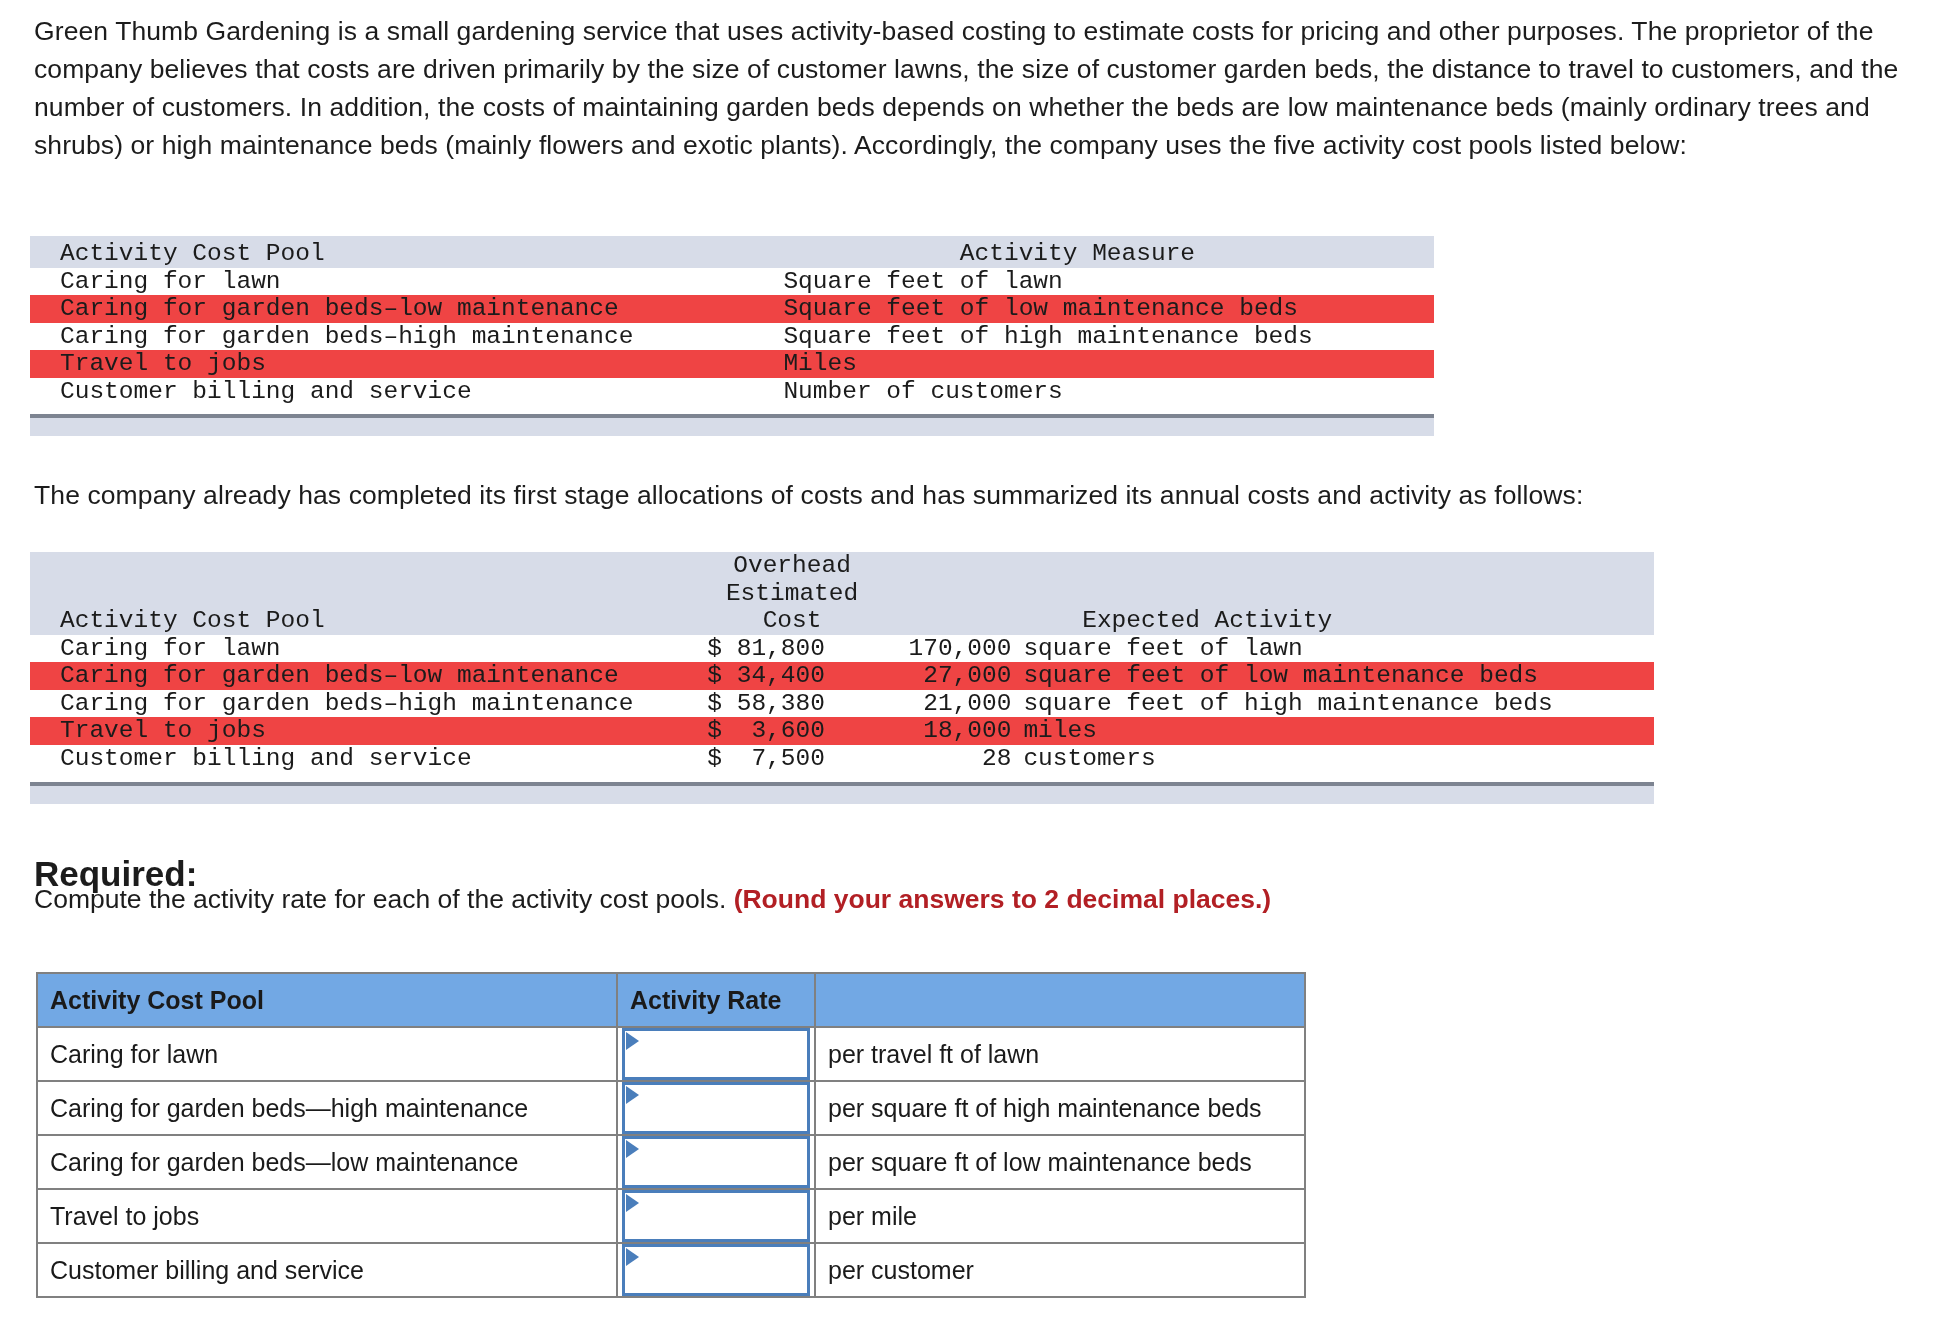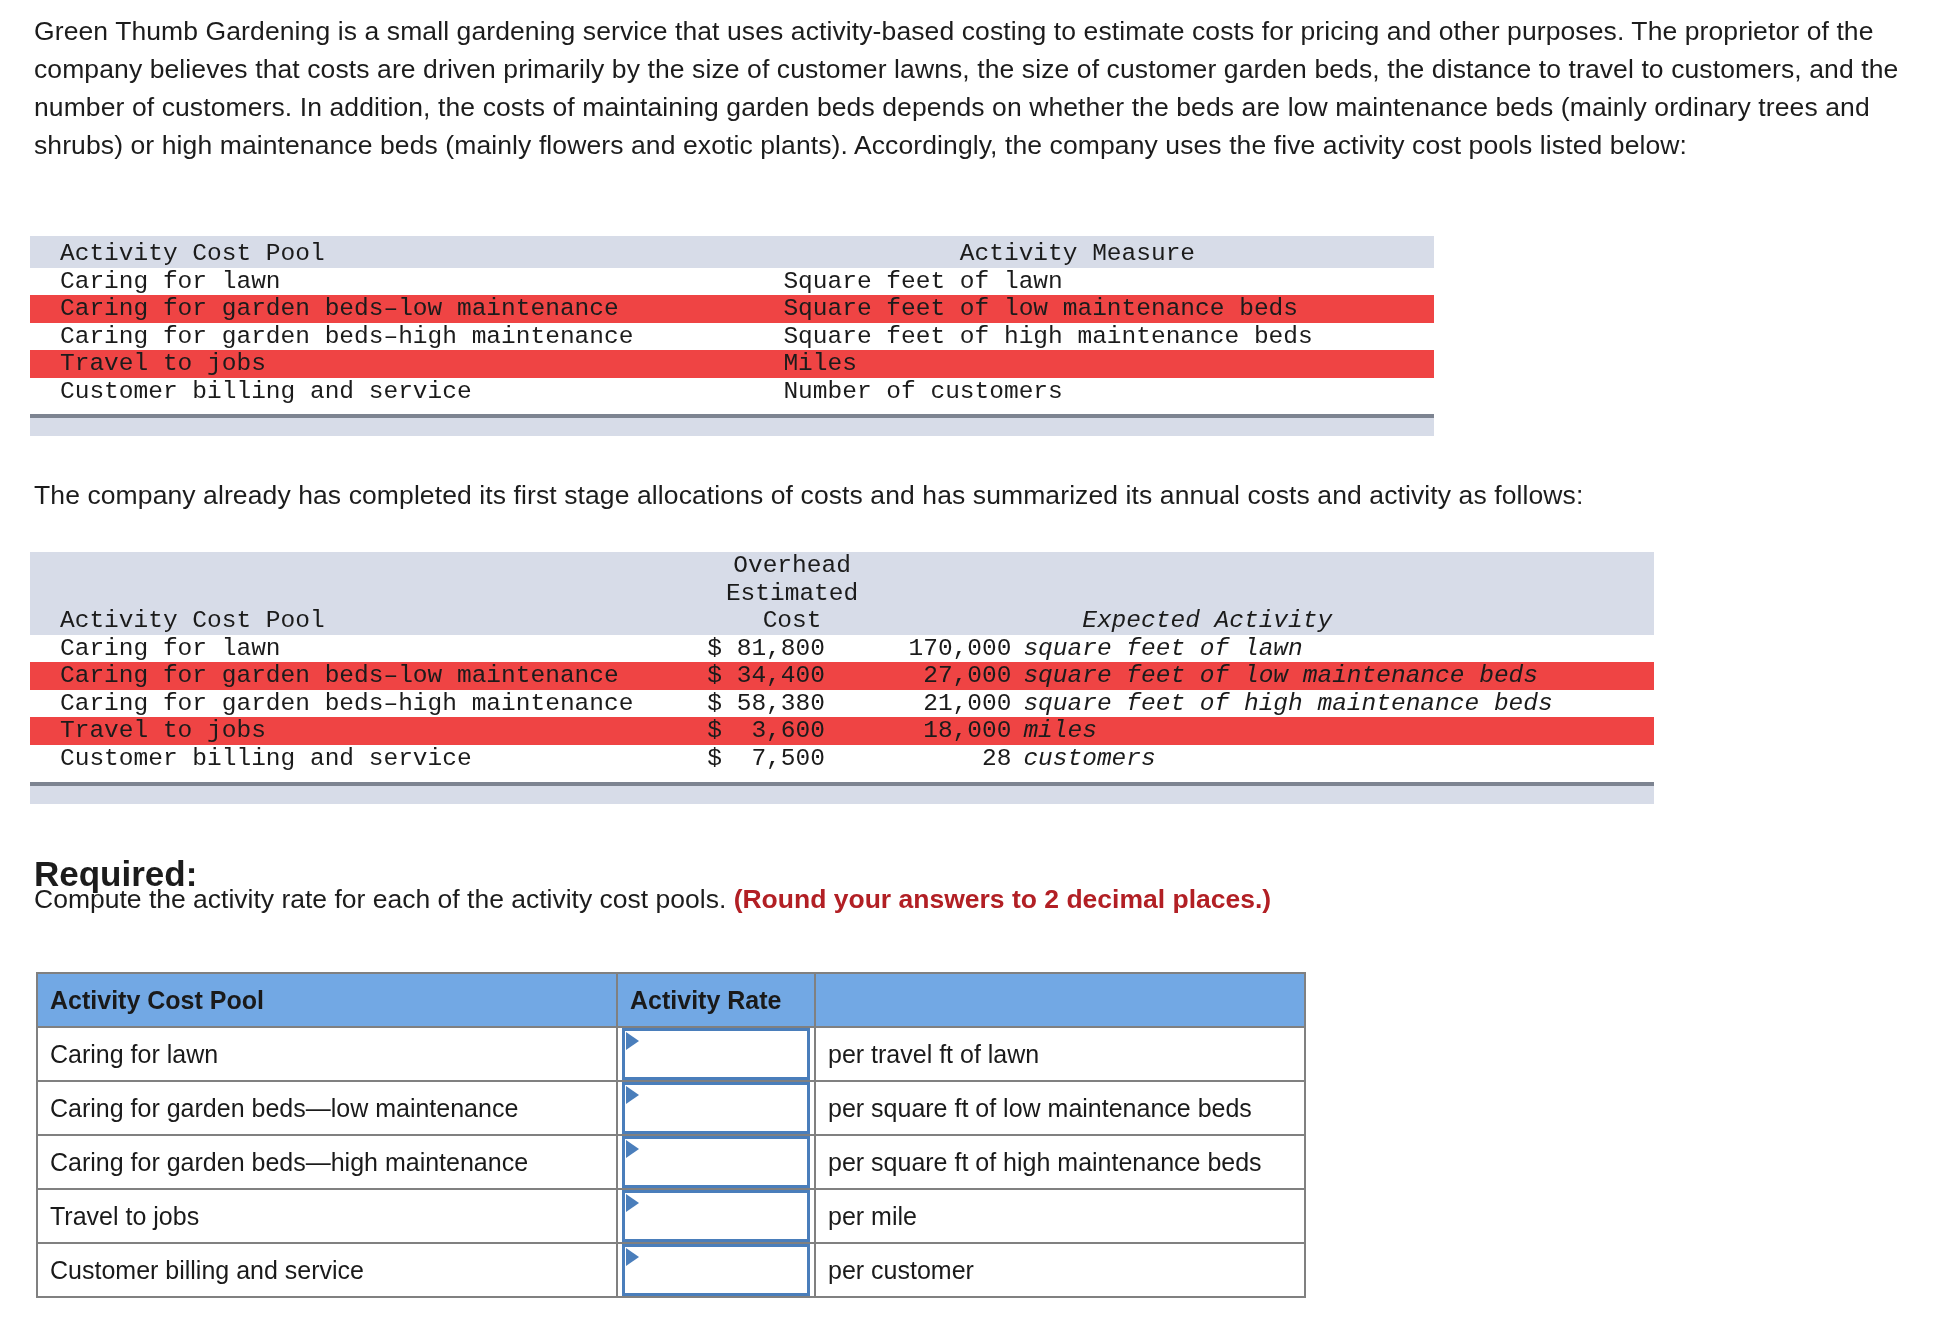--- a/index.html
+++ b/index.html
@@ -65,21 +65,21 @@
   #table1 td.c1 { width: 740px; padding-left: 30px; padding-right: 0; height: 27px; }
   #table1 td.c2 { width: 664px; height: 27px; margin-left: 14px; }
   #table1 .hdrrow td.c1 { padding-top: 4px; }
   #t1foot { left: 30px; top: 414px; width: 1404px; }
 
   
   #table2 { left: 30px; top: 552px; width: 1624px; }
   #table2 td.c1 { width: 660px; padding-left: 30px; height: 27px; }
   #table2 td.c2 { width: 176px; height: 27px; }
   #table2 td.c3 { width: 140px; text-align: right; height: 27px; margin-top: 24px; }
-  #table2 td.c4 { width: 648px; padding-left: 12px; height: 27px; font-style: italic; }
+  #table2 td.c4 { width: 648px; padding-left: 12px; height: 27px; }
   #t2foot { left: 30px; top: 782px; width: 1624px; }
 
   
   .required-label {
     position: absolute;
     left: 34px;
     top: 854px;
     font-size: 35px;
     font-weight: bold;
     color: #1c1c1c;
@@ -284,36 +284,36 @@
       <tr>
         <td class="pool-cell">Caring for lawn</td>
         <td class="rate-cell">
           <div class="rate-wrap">
             <input class="rate-input" type="text" value="" style="">
           </div>
         </td>
         <td class="unit-cell">per travel ft of lawn</td>
       </tr>
       <tr>
+        <td class="pool-cell">Caring for garden beds—high maintenance</td>
+        <td class="rate-cell">
+          <div class="rate-wrap">
+            <input class="rate-input" type="text" value="" style="">
+          </div>
+        </td>
+        <td class="unit-cell">per square ft of high maintenance beds</td>
+      </tr>
+      <tr>
         <td class="pool-cell">Caring for garden beds—low maintenance</td>
         <td class="rate-cell">
           <div class="rate-wrap">
             <input class="rate-input" type="text" value="" style="">
           </div>
         </td>
         <td class="unit-cell">per square ft of low maintenance beds</td>
-      </tr>
-      <tr>
-        <td class="pool-cell">Caring for garden beds—high maintenance</td>
-        <td class="rate-cell">
-          <div class="rate-wrap">
-            <input class="rate-input" type="text" value="" style="">
-          </div>
-        </td>
-        <td class="unit-cell">per square ft of high maintenance beds</td>
       </tr>
       <tr>
         <td class="pool-cell">Travel to jobs</td>
         <td class="rate-cell">
           <div class="rate-wrap">
             <input class="rate-input" type="text" value="" style="">
           </div>
         </td>
         <td class="unit-cell">per mile</td>
       </tr>

